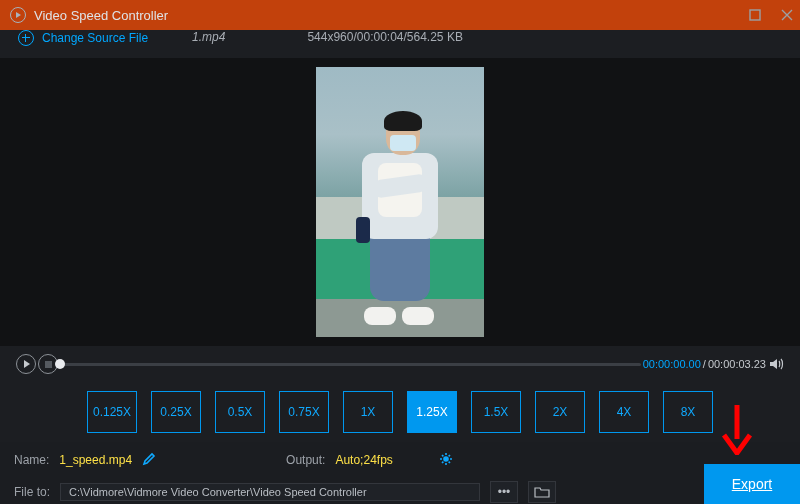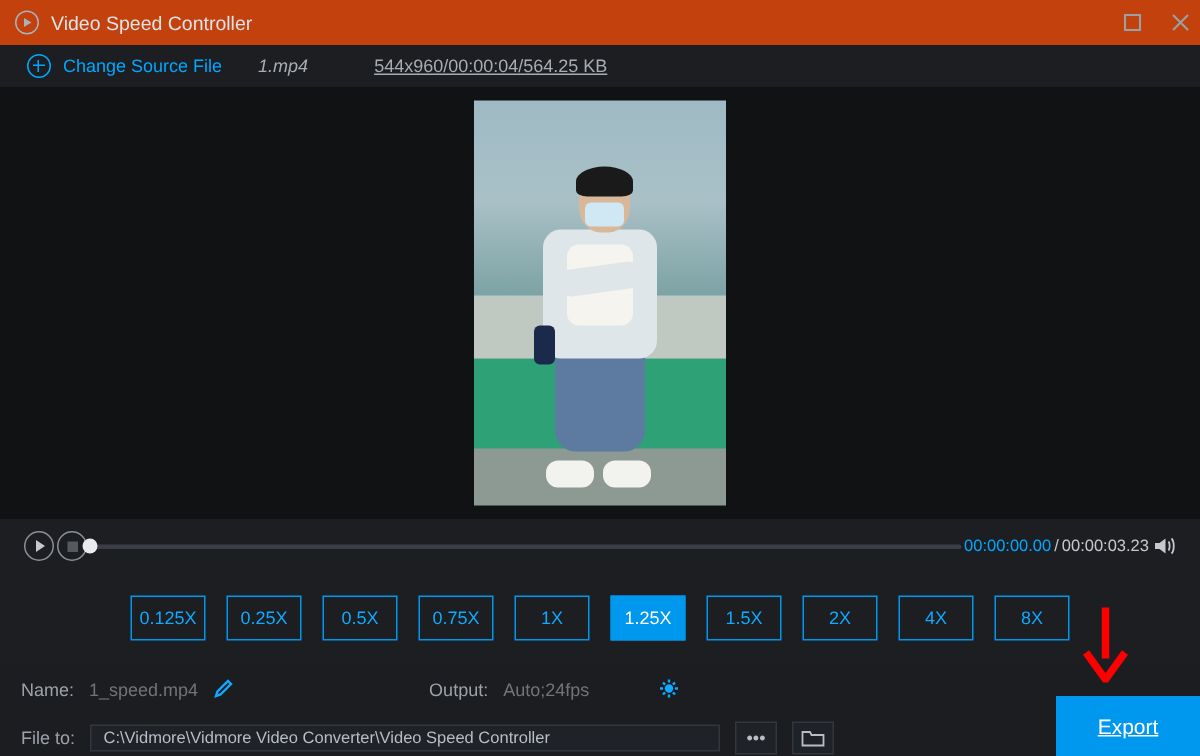--- a/index.html
+++ b/index.html
@@ -7,28 +7,28 @@
   body { background: #1c1e22; color: #bcbfc4; font-size: 12px; position: relative; }
 
   .titlebar { height: 30px; background: #c2410c; display: flex; align-items: center; padding: 0 6px 0 10px; }
   .titlebar .app-icon { width: 16px; height: 16px; border: 1.5px solid #a8b2bc; border-radius: 50%; position: relative; margin-right: 8px; display: flex; align-items: center; justify-content: center; }
   .titlebar .app-icon::after { content: ""; width: 0; height: 0; border-left: 5px solid #a8b2bc; border-top: 3px solid transparent; border-bottom: 3px solid transparent; margin-left: 1px; }
   .titlebar .title-text { font-size: 13px; color: #dfe2e6; }
   .titlebar .win-ctrls { margin-left: auto; display: flex; gap: 18px; align-items: center; }
   .win-btn { width: 14px; height: 14px; display: flex; align-items: center; justify-content: center; color: #9aa0a6; }
   .win-btn svg { width: 12px; height: 12px; stroke: currentColor; fill: none; stroke-width: 1.4; }
 
-  .infobar { height: 28px; display: flex; align-items: center; padding: 0 18px; }
+  .infobar { height: 28px; display: flex; align-items: flex-start; padding: 0 18px; gap: 20px; }
   .src-btn { display: flex; align-items: center; gap: 8px; color: #00a7ff; cursor: pointer; font-size: 12px; }
   .plus-icon { width: 16px; height: 16px; border: 1.5px solid #00a7ff; border-radius: 50%; position: relative; }
   .plus-icon::before, .plus-icon::after { content: ""; position: absolute; background: #00a7ff; }
   .plus-icon::before { width: 8px; height: 1.5px; left: 2.5px; top: 5.75px; }
   .plus-icon::after { width: 1.5px; height: 8px; left: 5.75px; top: 2.5px; }
   .infobar .file-name { color: #a8adb4; margin-left: 24px; font-style: italic; }
-  .infobar .file-meta { color: #a8adb4; margin-left: 44px; text-decoration: underline; }
+  .infobar .file-meta { color: #a8adb4; margin-left: 62px; }
 
   .video-stage { height: 288px; background: #111214; display: flex; align-items: center; justify-content: center; }
   .video-frame { width: 168px; height: 270px; background: linear-gradient(180deg,#9fbac4 0%, #a9c0c7 25%, #6f9a9a 55%, #5d7a78 100%); position: relative; overflow: hidden; }
   
   .bench { position:absolute; bottom:38px; left:0; right:0; height:60px; background:#2fa177; }
   .bench-back { position:absolute; bottom:98px; left:0; right:0; height:42px; background:#bfc9c2; }
   .floor { position:absolute; bottom:0; left:0; right:0; height:40px; background:#8d9993; }
   .body-torso { position:absolute; top:86px; left:46px; width:76px; height:86px; background:#dfe6ea; border-radius:12px; }
   .body-head { position:absolute; top:48px; left:70px; width:34px; height:40px; background:#d9b89a; border-radius:46% 46% 42% 42%; }
   .hair { position:absolute; top:44px; left:68px; width:38px; height:20px; background:#1a1a1a; border-radius:50% 50% 20% 20%; }
@@ -45,27 +45,27 @@
   .circle-btn.play::after { content: ""; border-left: 6px solid #c5c9ce; border-top: 4px solid transparent; border-bottom: 4px solid transparent; margin-left: 2px; }
   .circle-btn.stop::after { content: ""; width: 7px; height: 7px; background: #555a60; }
   .seek { flex: 1; height: 3px; background: #3b3f45; position: relative; border-radius: 2px; }
   .seek-dot { position: absolute; left: 0; top: 50%; width: 10px; height: 10px; background: #e9ebee; border-radius: 50%; transform: translate(-50%,-50%); }
   .time-cur { color: #00a7ff; font-size: 11px; }
   .time-dur { color: #c5c9ce; font-size: 11px; }
   .vol-icon { width: 16px; height: 16px; display:flex; align-items:center; justify-content:center; }
   .vol-icon svg { width:16px; height:16px; stroke:#c5c9ce; fill:#c5c9ce; }
 
   .speed-row { height: 60px; display: flex; align-items: center; justify-content: center; gap: 14px; }
-  .speed-btn { min-width: 50px; height: 30px; border: 1px solid #0098ef; color: #0fa9ff; background: transparent; font-size: 12px; cursor: pointer; display:flex; align-items:center; justify-content:center; }
+  .speed-btn { min-width: 50px; height: 42px; border: 1px solid #0098ef; color: #0fa9ff; background: transparent; font-size: 12px; cursor: pointer; display:flex; align-items:center; justify-content:center; }
   .speed-btn.active { background: #0098ef; color: #fff; border-color:#0098ef; }
 
   .bottom { position:absolute; left:0; right:0; bottom:0; height:62px; background:#1b1d21; padding: 6px 10px 0 14px; display:flex; flex-direction:column; gap:8px; }
   .bottom-row { display:flex; align-items:center; gap:10px; font-size:12px; color:#9da2a9; height:24px; }
   .bottom-row .label { color:#9da2a9; }
-  .bottom-row .value { color:#737373; }
+  .bottom-row .value { color:#fde047; }
   .pencil-icon svg, .gear-icon svg { width:14px; height:14px; stroke:#0fa9ff; fill:none; stroke-width:1.6; }
   .gear-icon svg { stroke:#0fa9ff; fill:#0fa9ff; }
   .save-input { flex:1; max-width:420px; height:18px; background:#1f2227; border:1px solid #33363c; color:#b9bec4; padding:0 8px; font-size:11px; }
   .dots-btn, .folder-btn { width:28px; height:22px; border:1px solid #33363c; background:#1f2227; display:flex; align-items:center; justify-content:center; color:#b9bec4; cursor:pointer; }
   .export-btn { position:absolute; right:0; bottom:0; width:96px; height:40px; background:#0098ef; color:#fff; border:none; font-size:14px; cursor:pointer;text-decoration:underline; }
 
   .annotation-arrow { position:absolute; right:46px; bottom:46px; pointer-events:none; }
   .annotation-arrow svg { width:34px; height:52px; }
 </style>
 </head>

